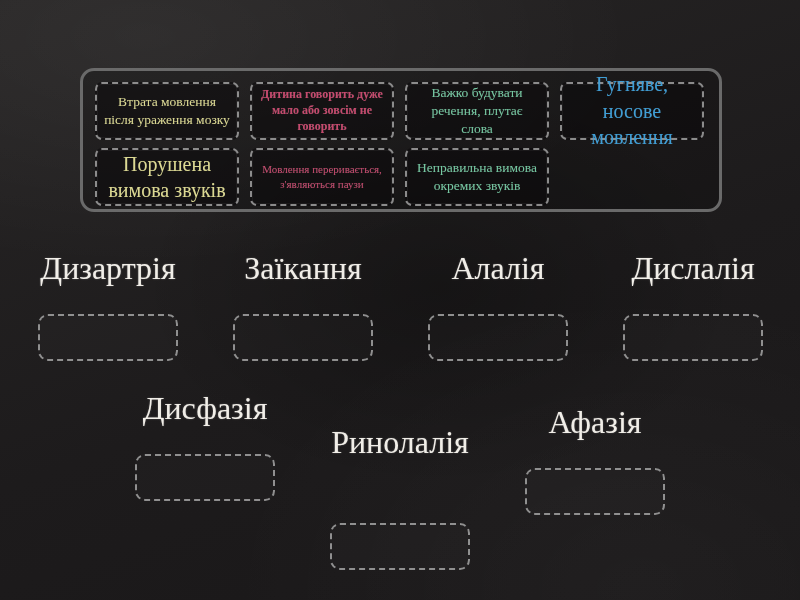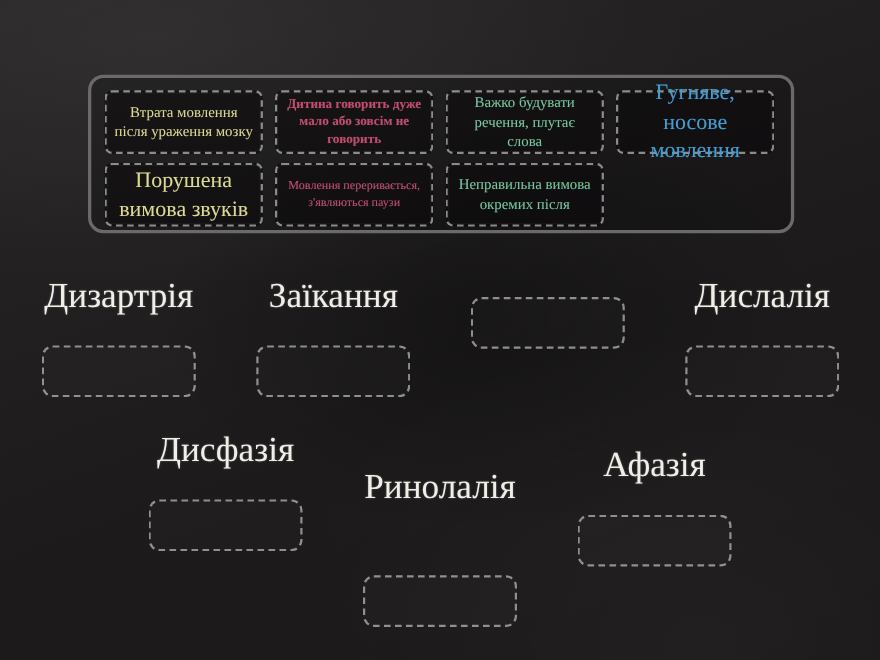--- a/index.html
+++ b/index.html
@@ -100,33 +100,34 @@
     <div class="card">
       <span class="fs-l" style="color: rgb(63, 158, 214);">Гугняве, носове мовлення</span>
     </div>
     <div class="card">
       <span class="fs-l" style="color: rgb(220, 217, 146);">Порушена вимова звуків</span>
     </div>
     <div class="card">
       <span class="fs-sm" style="color: rgb(198, 74, 110);">Мовлення переривається, з'являються паузи</span>
     </div>
     <div class="card">
-      <span class="fs-m" style="color: rgb(116, 199, 161);">Неправильна вимова окремих після</span>
+      <span class="fs-m" style="color: rgb(116, 199, 161);">Неправильна вимова окремих звуків</span>
     </div>
   </div>
 
   <div class="group g1">
     <div class="term">Дизартрія</div>
     <div class="zone"></div>
   </div>
   <div class="group g2">
     <div class="term">Заїкання</div>
     <div class="zone"></div>
   </div>
   <div class="group g3">
+    <div class="term">Алалія</div>
     <div class="zone"></div>
   </div>
   <div class="group g4">
     <div class="term">Дислалія</div>
     <div class="zone"></div>
   </div>
   <div class="group g5">
     <div class="term">Дисфазія</div>
     <div class="zone"></div>
   </div>

